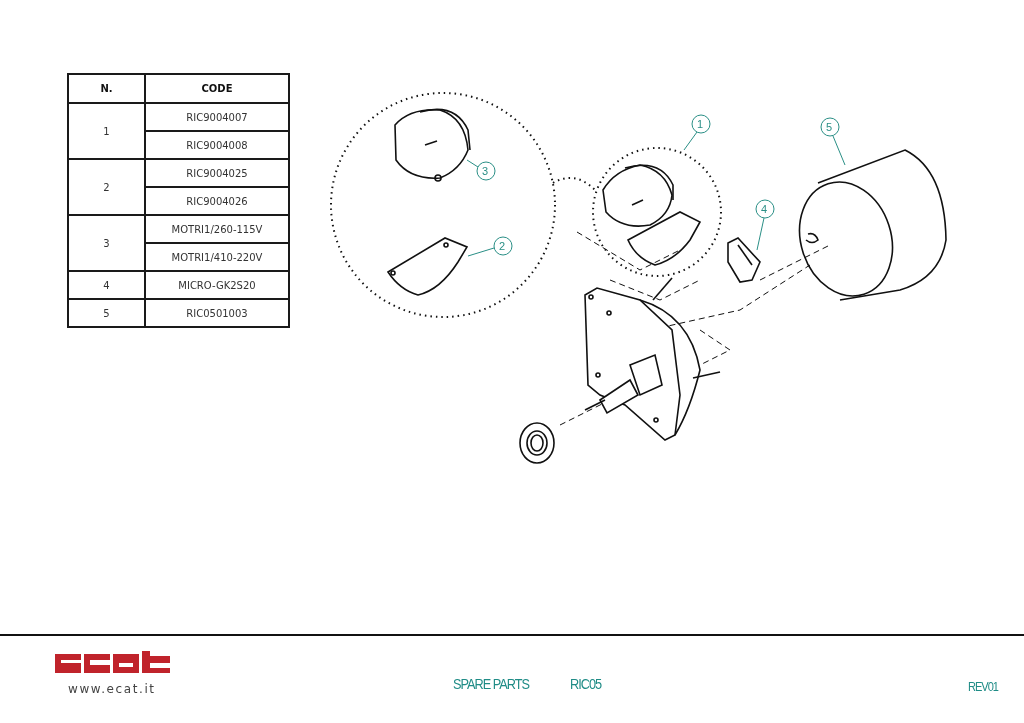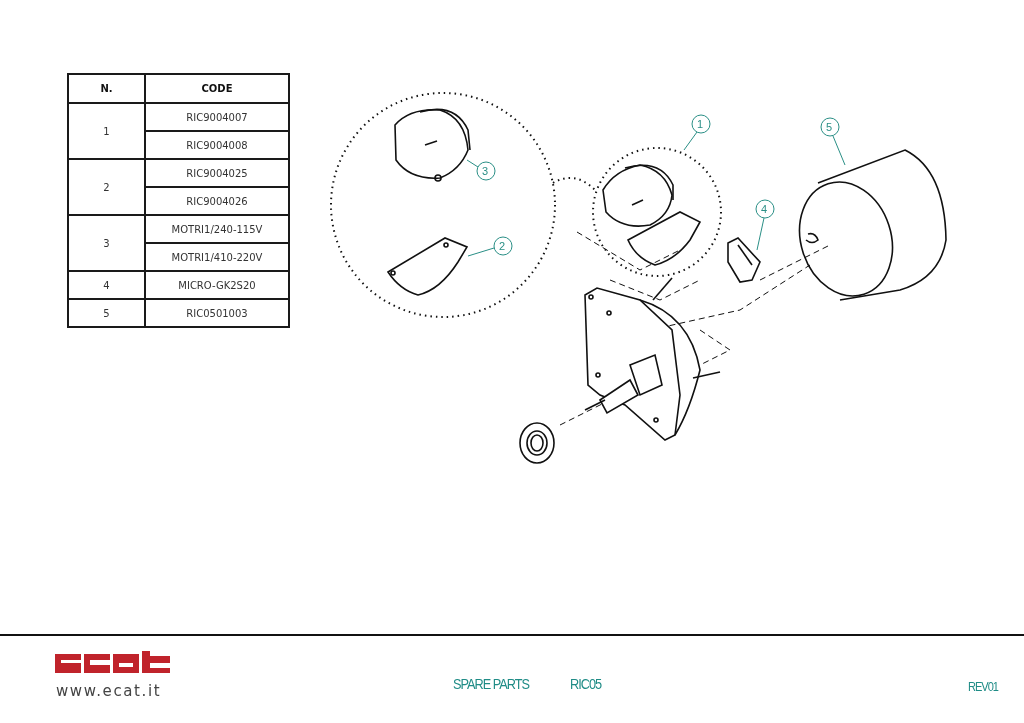--- a/index.html
+++ b/index.html
@@ -5,21 +5,21 @@
   html,body{margin:0;padding:0;background:#ffffff;}
   body{width:1024px;height:723px;position:relative;overflow:hidden;font-family:"DejaVu Sans","Liberation Sans",sans-serif;color:#222;}
   .parts-table{position:absolute;left:67px;top:73px;border-collapse:collapse;border:2px solid #1a1a1a;font-size:10px;color:#333;}
   .parts-table th,.parts-table td{border:2px solid #1a1a1a;text-align:center;padding:0;height:26px;}
   .parts-table th{font-weight:bold;font-size:10px;color:#111;height:27px;}
   .col-n{width:75px;}
   .col-code{width:142px;}
   .drawing{position:absolute;left:320px;top:80px;width:700px;height:400px;}
   .footer-line{position:absolute;left:0;top:634px;width:1024px;height:2px;background:#111;}
   .logo{position:absolute;left:55px;top:651px;width:115px;height:22px;}
-  .website{position:absolute;left:56px;top:682px;font-size:15px;letter-spacing:1.6px;color:#444;}
+  .website{position:absolute;left:68px;top:682px;font-size:12px;letter-spacing:1.6px;color:#444;}
   .footer-text{position:absolute;top:675px;font-family:"Liberation Sans",sans-serif;font-size:15px;color:#1f8c86;letter-spacing:-1.2px;transform:scaleX(0.85);transform-origin:left center;}
   .spare{left:453px;}
   .ric{left:570px;}
   .rev{left:968px;top:679px;font-size:13px;}
   .balloon text{font-family:"Liberation Sans",sans-serif;font-size:11px;fill:#2a8f86;}
 </style>
 </head>
 <body>
 
 <table class="parts-table">
@@ -39,21 +39,21 @@
     </tr>
     <tr>
       <td rowspan="2">2</td>
       <td>RIC9004025</td>
     </tr>
     <tr>
       <td>RIC9004026</td>
     </tr>
     <tr>
       <td rowspan="2">3</td>
-      <td>MOTRI1/240-115V</td>
+      <td>MOTRI1/260-115V</td>
     </tr>
     <tr>
       <td>MOTRI1/410-220V</td>
     </tr>
     <tr>
       <td>4</td>
       <td>MICRO-GK2S20</td>
     </tr>
     <tr>
       <td>5</td>

